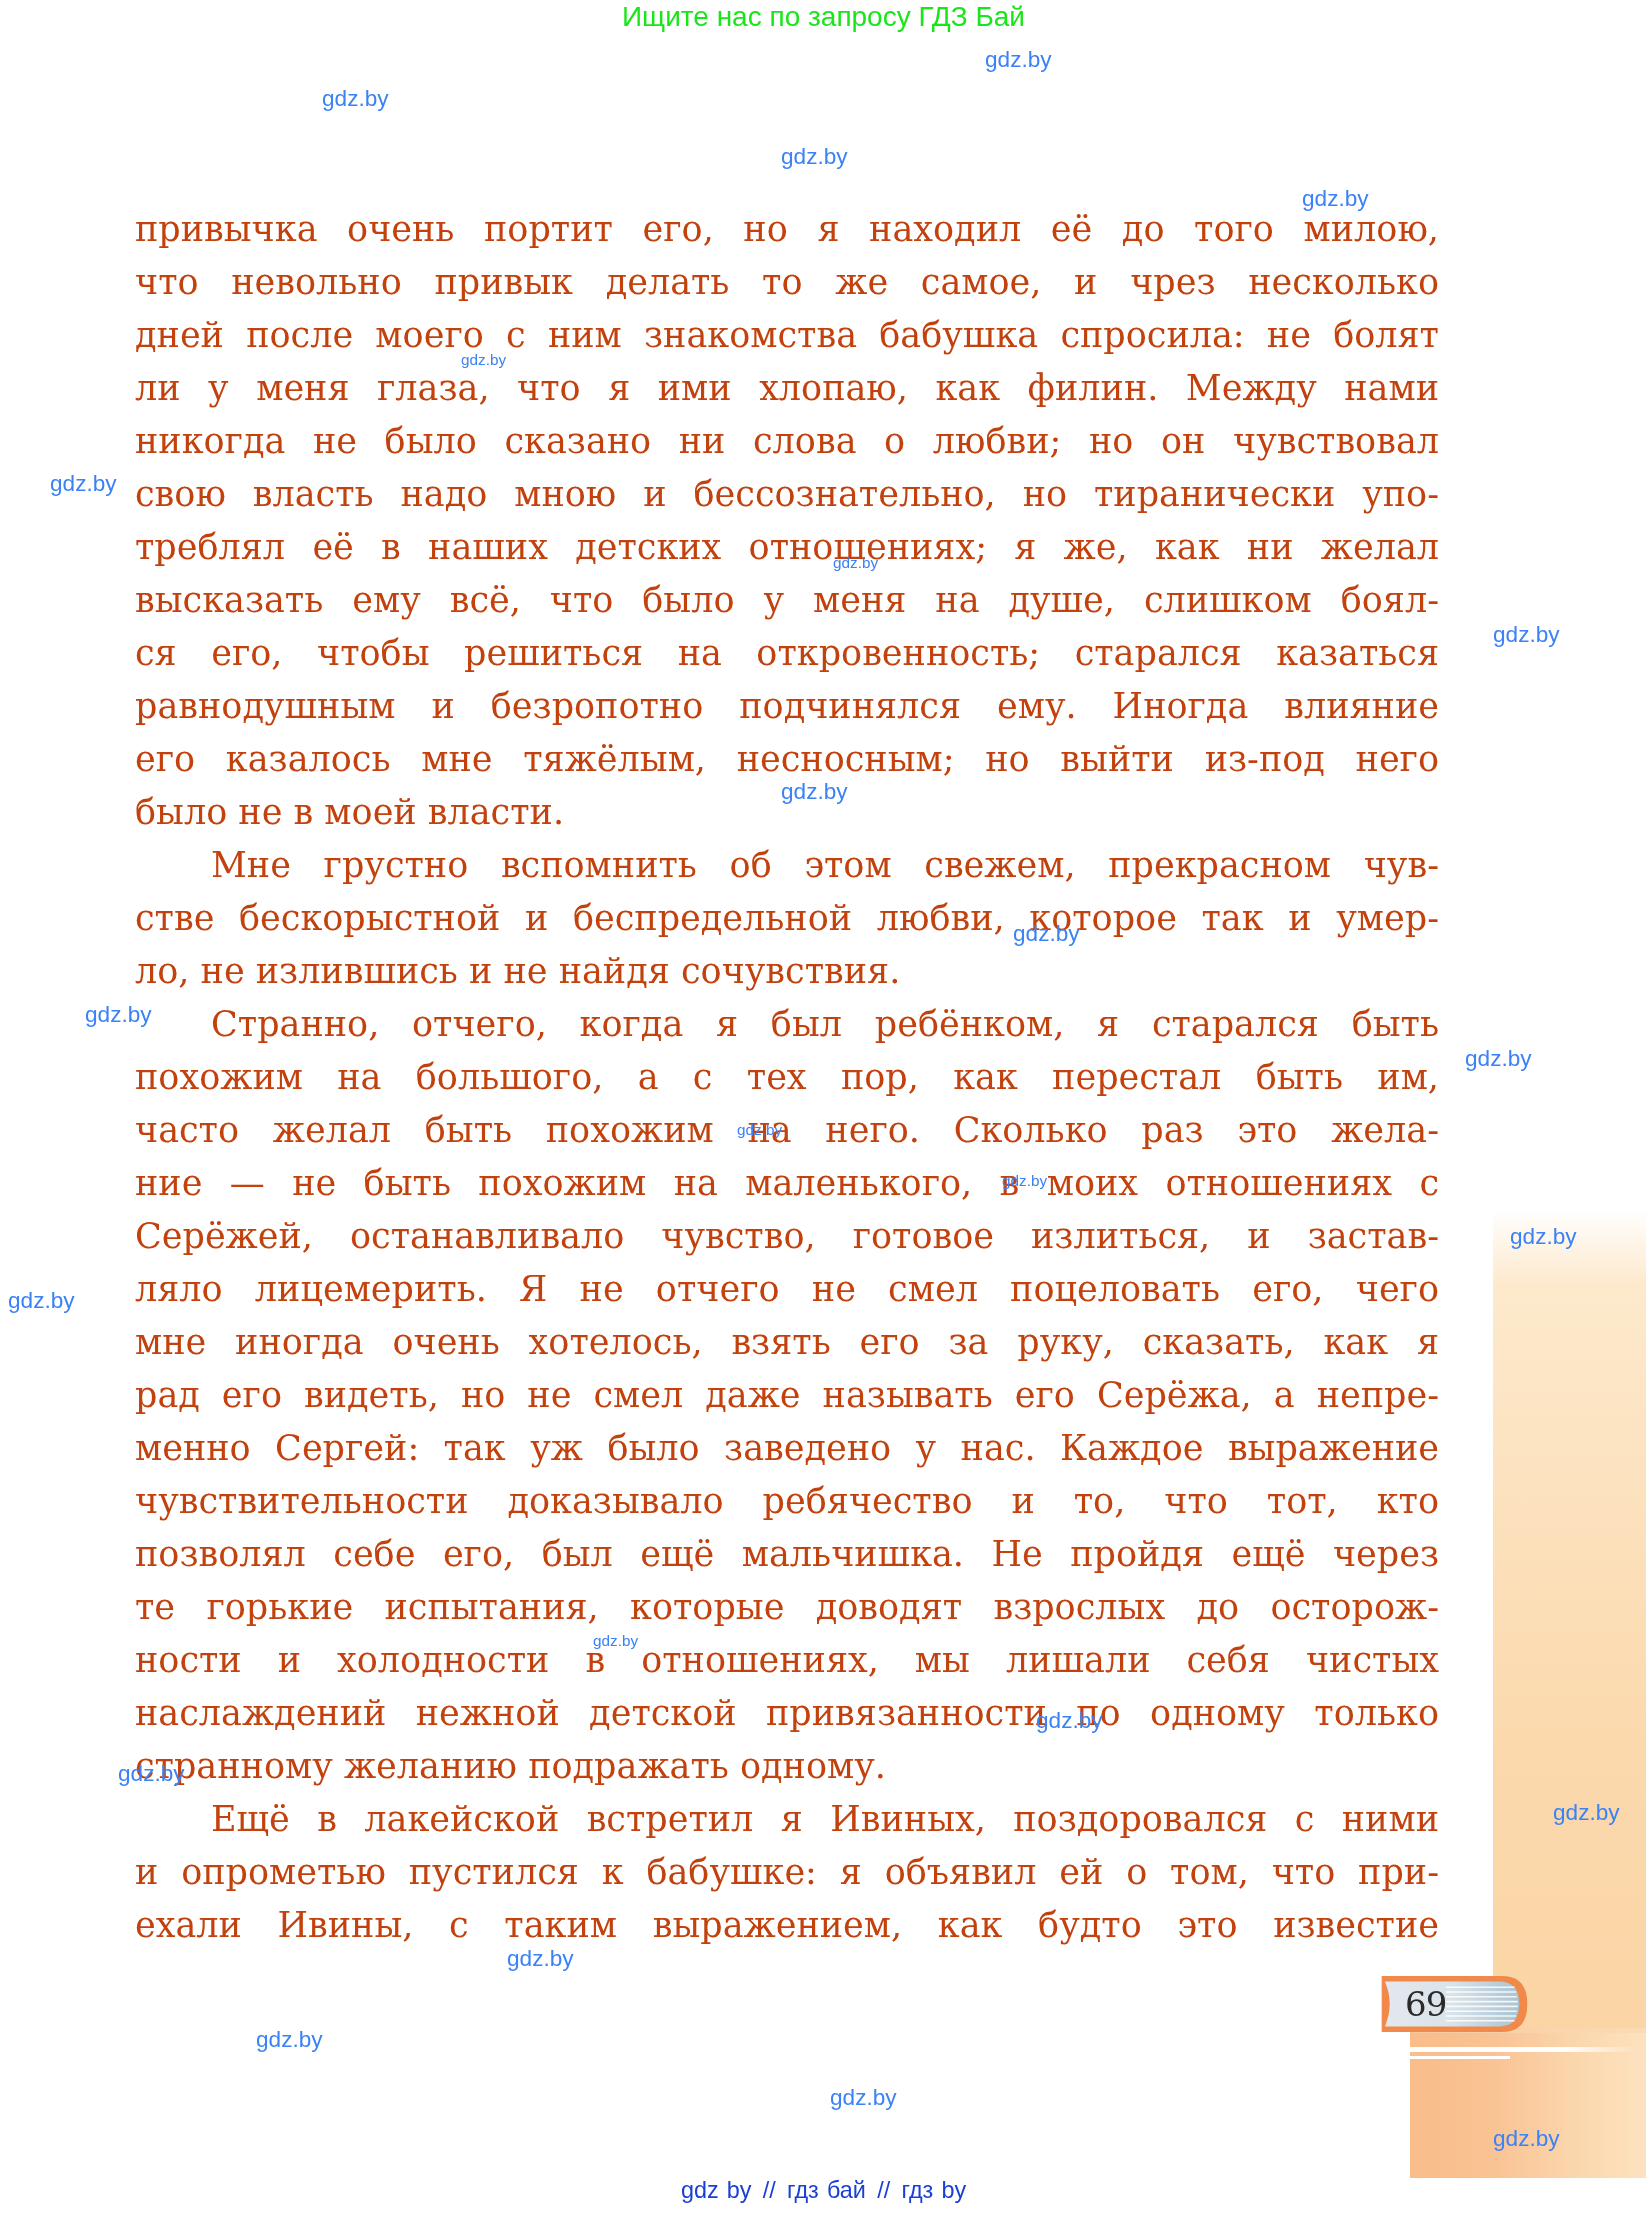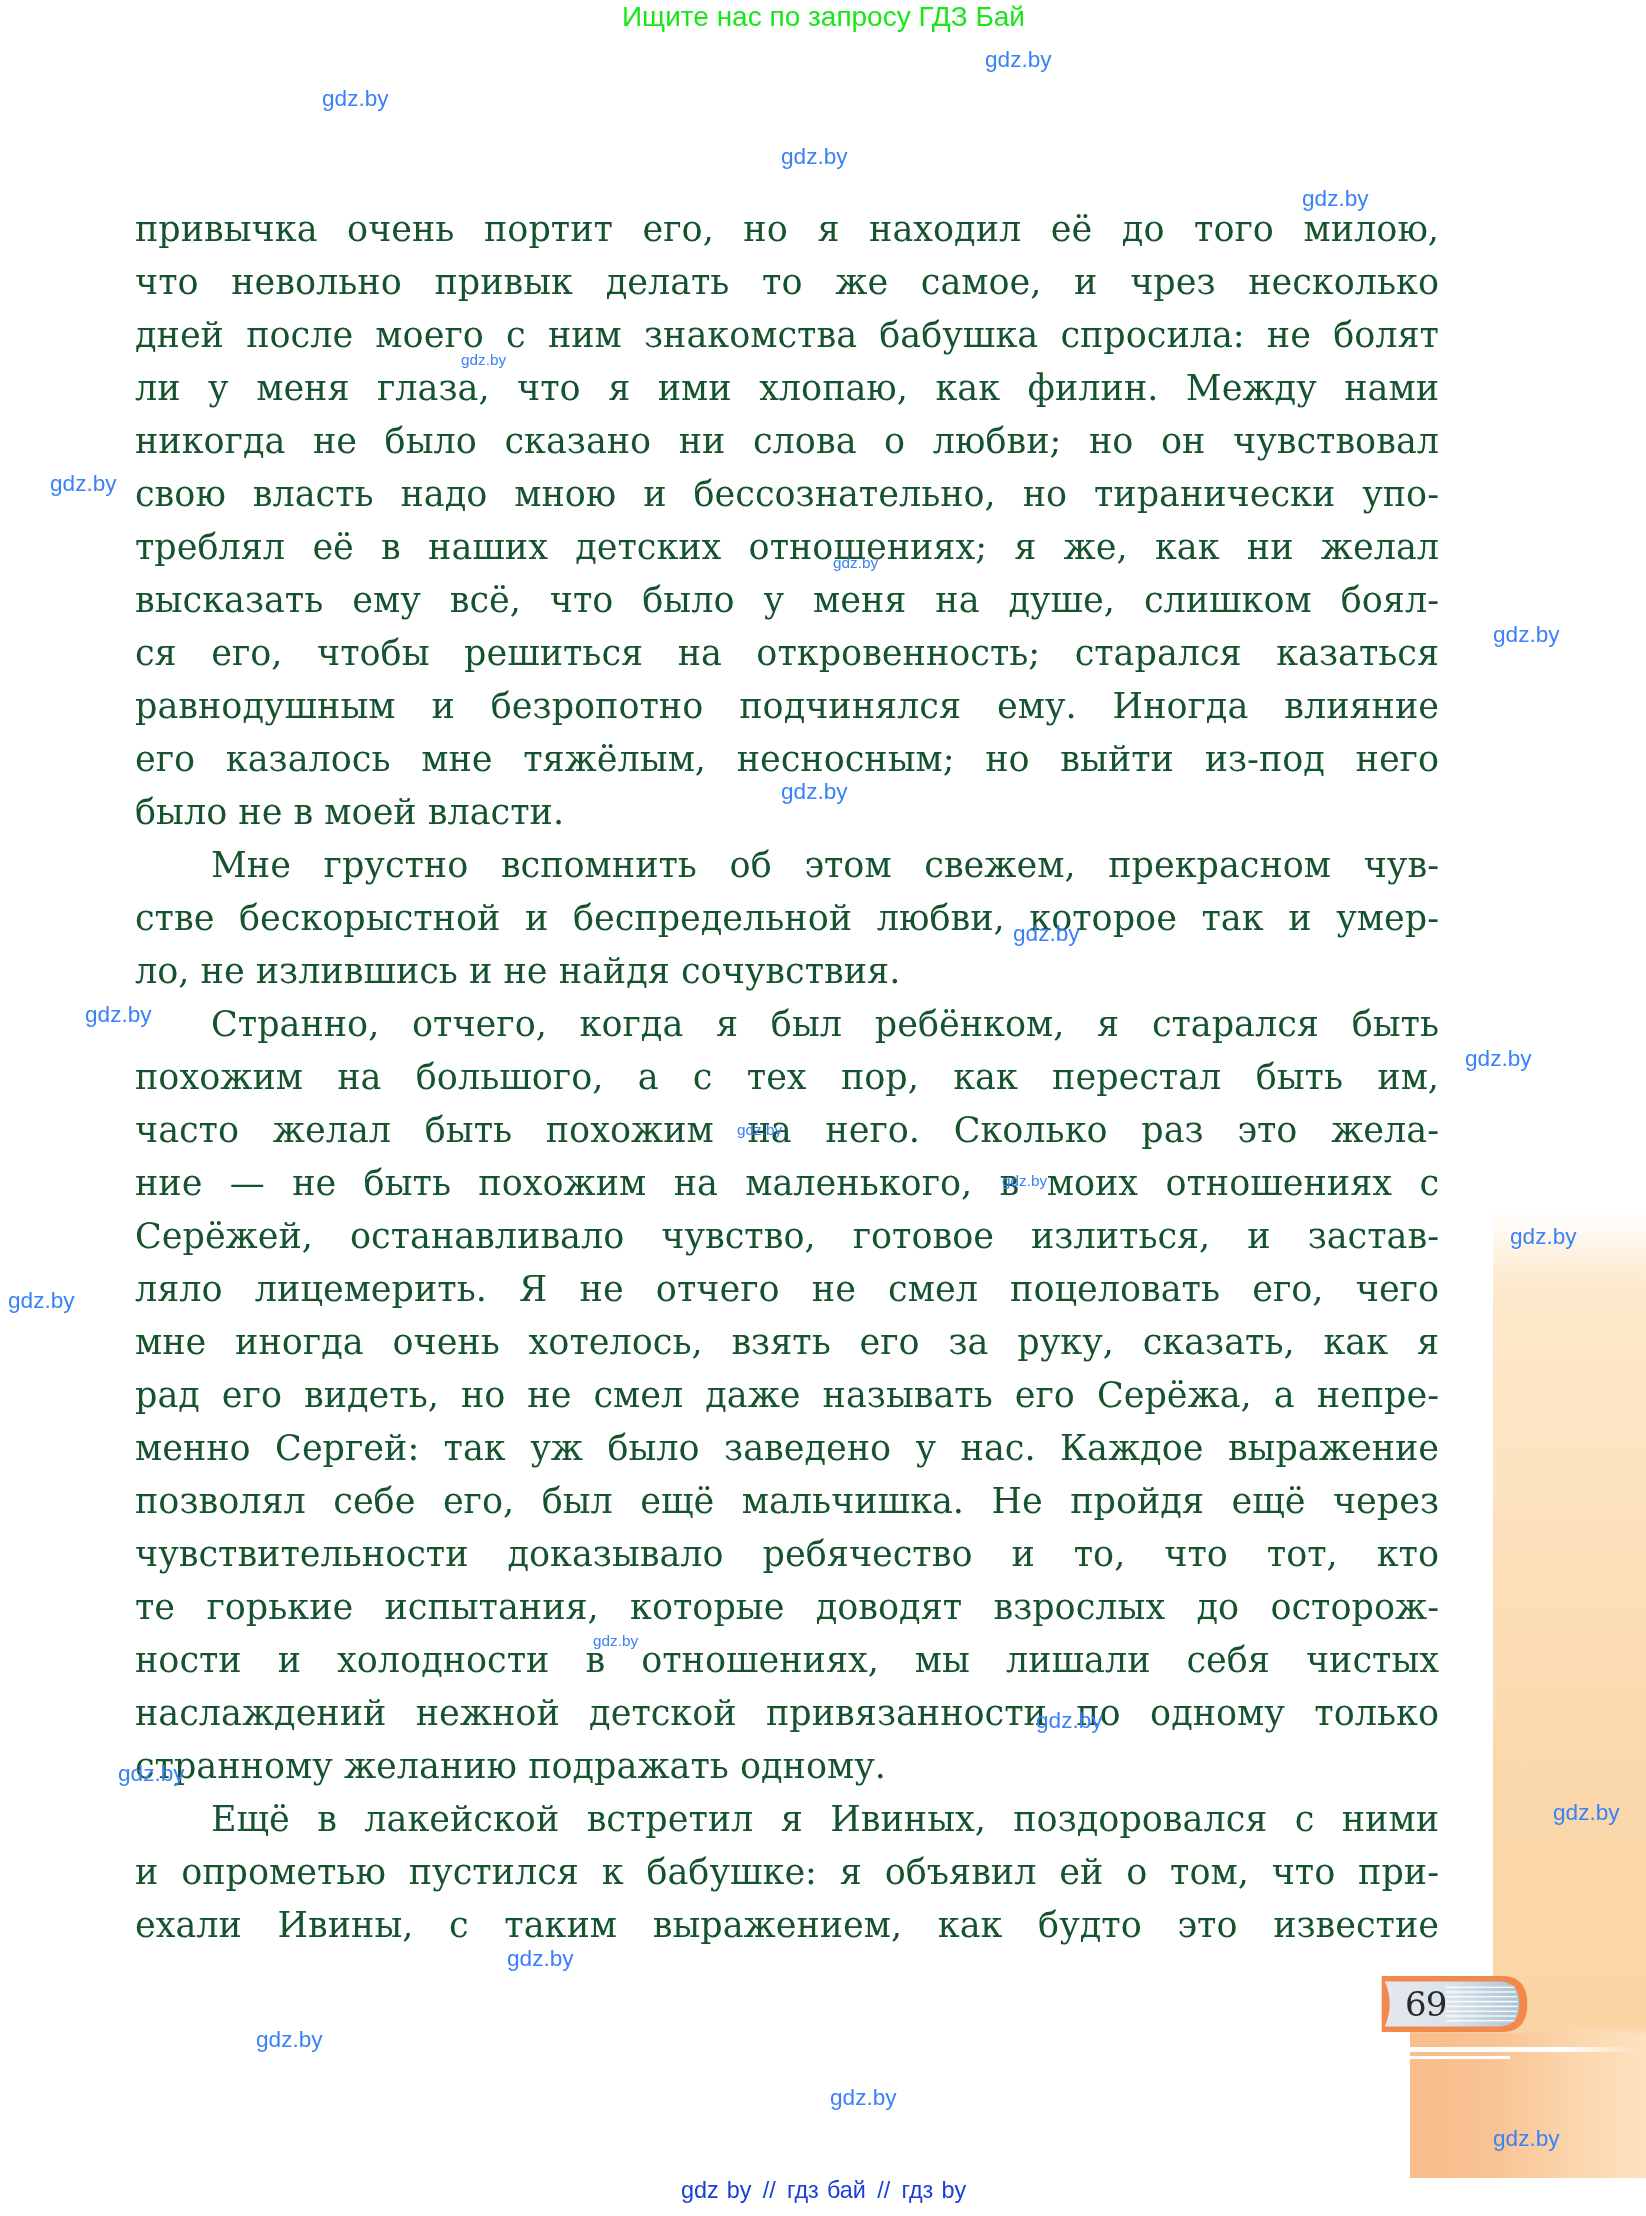--- a/index.html
+++ b/index.html
@@ -49,21 +49,21 @@
   .page-number {
     position: absolute; left: 24px; top: 6.4px; width: 64px; height: 44px;
     font-family: "DejaVu Serif", serif; font-size: 34px; color: #2b2b2b;
     line-height: 44px; letter-spacing: -0.8px;
   }
 
   
   .text-block {
     position: absolute; left: 135px; top: 203px; width: 1304px;
     font-family: "DejaVu Serif", serif; font-size: 35px; line-height: 53px;
-    color: #14532d;
+    color: #c2410c;
   }
   .line {
     display: block; height: 53px; white-space: nowrap; overflow: visible;
     text-align: justify; text-align-last: justify;
   }
   .line.last { text-align: left; text-align-last: left; }
   .line.indent { padding-left: 76px; }
 
   .wm {
     position: absolute; font-family: Liberation Sans, sans-serif; color: #3b82f6;
@@ -133,22 +133,22 @@
   <div>
     <span class="line indent">Странно, отчего, когда я был ребёнком, я старался быть</span>
     <span class="line">похожим на большого, а с тех пор, как перестал быть им,</span>
     <span class="line">часто желал быть похожим на него. Сколько раз это жела-</span>
     <span class="line">ние — не быть похожим на маленького, в моих отношениях с</span>
     <span class="line">Серёжей, останавливало чувство, готовое излиться, и застав-</span>
     <span class="line">ляло лицемерить. Я не отчего не смел поцеловать его, чего</span>
     <span class="line">мне иногда очень хотелось, взять его за руку, сказать, как я</span>
     <span class="line">рад его видеть, но не смел даже называть его Серёжа, а непре-</span>
     <span class="line">менно Сергей: так уж было заведено у нас. Каждое выражение</span>
+    <span class="line">чувствительности доказывало ребячество и то, что тот, кто</span>
     <span class="line">позволял себе его, был ещё мальчишка. Не пройдя ещё через</span>
-    <span class="line">чувствительности доказывало ребячество и то, что тот, кто</span>
     <span class="line">те горькие испытания, которые доводят взрослых до осторож-</span>
     <span class="line">ности и холодности в отношениях, мы лишали себя чистых</span>
     <span class="line">наслаждений нежной детской привязанности по одному только</span>
     <span class="line last">странному желанию подражать одному.</span>
   </div>
 
   <div>
     <span class="line indent">Ещё в лакейской встретил я Ивиных, поздоровался с ними</span>
     <span class="line">и опрометью пустился к бабушке: я объявил ей о том, что при-</span>
     <span class="line">ехали Ивины, с таким выражением, как будто это известие</span>

